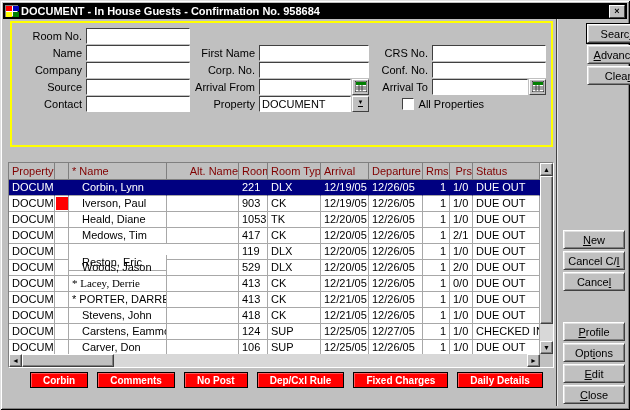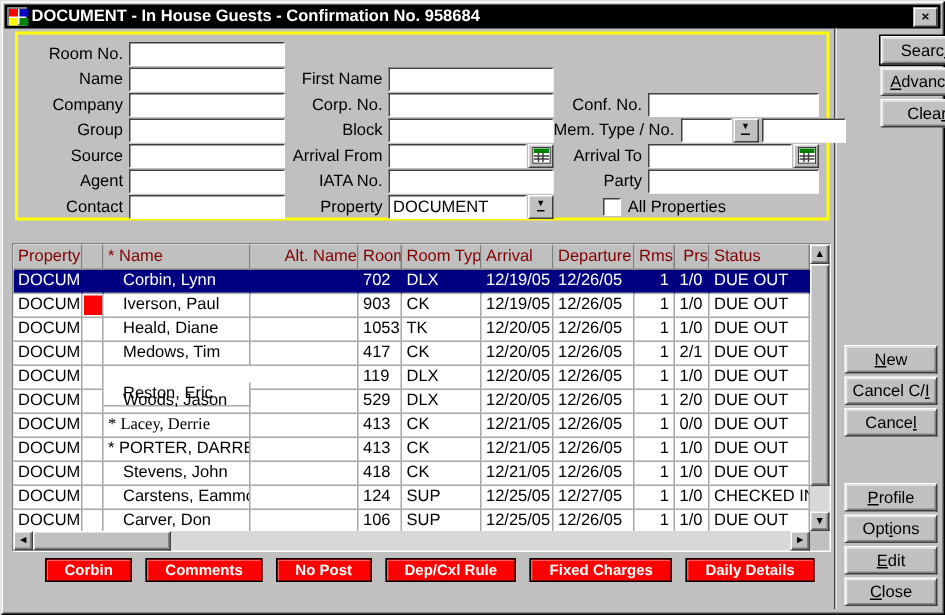--- a/index.html
+++ b/index.html
@@ -122,55 +122,41 @@
 
     <div class="frow">
       <div class="g1">
         <span class="flabel">Name</span>
         <input class="tb w104" style="">
       </div>
       <div class="g2">
         <span class="flabel">First Name</span>
         <input class="tb w110" style="">
       </div>
+      <div class="g3">
+        <span class="flabel">CRS No.</span>
+        <input class="tb w114" style="">
+      </div>
     </div>
 
     <div class="frow">
       <div class="g1">
         <span class="flabel">Company</span>
         <input class="tb w104" style="">
       </div>
       <div class="g2">
         <span class="flabel">Corp. No.</span>
         <input class="tb w110" style="">
       </div>
       <div class="g3">
         <span class="flabel">Conf. No.</span>
         <input class="tb w114" style="">
       </div>
     </div>
 
-    <div class="frow">
-      <div class="g1">
-        <span class="flabel">Group</span>
-        <input class="tb w104" style="">
-      </div>
-      <div class="g2">
-        <span class="flabel">Block</span>
-        <input class="tb w110" style="">
-      </div>
-      <div class="g3">
-        <span class="flabel">Mem. Type / No.</span>
-        <input class="tb w34" style="">
-        <span class="mini-btn">
-            <span class="dd-glyph">▼</span>
-          </span>
-        <input class="tb w56" style="margin-left: 2px;">
-      </div>
-    </div>
 
     <div class="frow">
       <div class="g1">
         <span class="flabel">Source</span>
         <input class="tb w104" style="">
       </div>
       <div class="g2">
         <span class="flabel">Arrival From</span>
         <input class="tb w92" style="">
         <span class="mini-btn">
@@ -187,34 +173,20 @@
         <span class="mini-btn">
           <svg class="cal" width="12" height="11" viewBox="0 0 12 11">
               <rect x="0" y="0" width="12" height="11" fill="#fff" stroke="#000" stroke-width="1"></rect>
               <rect x="1" y="1" width="10" height="3" fill="#008000"></rect>
               <path d="M1 6h10M1 8h10M4 4v6M7 4v6" stroke="#404040" stroke-width="1"></path>
             </svg>
         </span>
       </div>
     </div>
 
-    <div class="frow">
-      <div class="g1">
-        <span class="flabel">Agent</span>
-        <input class="tb w104" style="">
-      </div>
-      <div class="g2">
-        <span class="flabel">IATA No.</span>
-        <input class="tb w110" style="">
-      </div>
-      <div class="g3">
-        <span class="flabel">Party</span>
-        <input class="tb w114" style="">
-      </div>
-    </div>
 
     <div class="frow">
       <div class="g1">
         <span class="flabel">Contact</span>
         <input class="tb w104" style="">
       </div>
       <div class="g2">
         <span class="flabel">Property</span>
         <input class="tb w92" value="DOCUMENT" style="">
         <span class="mini-btn">
@@ -261,21 +233,21 @@
           <div class="hcell" style="width: 27px;">Rms</div>
           <div class="hcell" style="width: 23px; text-align: right;">Prs</div>
           <div class="hcell" style="width: 67px;">Status</div>
         </div>
       <div id="table-body">
           <div class="trow selected">
             <div class="tcell" style="width: 46px;">DOCUME</div>
             <div class="tcell" style="width: 14px;"></div>
             <div class="tcell indent" style="width: 98px;">Corbin, Lynn</div>
             <div class="tcell" style="width: 72px;"></div>
-            <div class="tcell" style="width: 29px;">702</div>
+            <div class="tcell" style="width: 29px;">221</div>
             <div class="tcell" style="width: 53px;">DLX</div>
             <div class="tcell" style="width: 48px;">12/19/05</div>
             <div class="tcell" style="width: 54px;">12/26/05</div>
             <div class="tcell num" style="width: 27px;">1</div>
             <div class="tcell" style="width: 23px;">1/0</div>
             <div class="tcell" style="width: 67px;">DUE OUT</div>
           </div>
           <div class="trow">
             <div class="tcell" style="width: 46px;">DOCUME</div>
             <div class="tcell" style="width: 14px; padding: 1px;">

